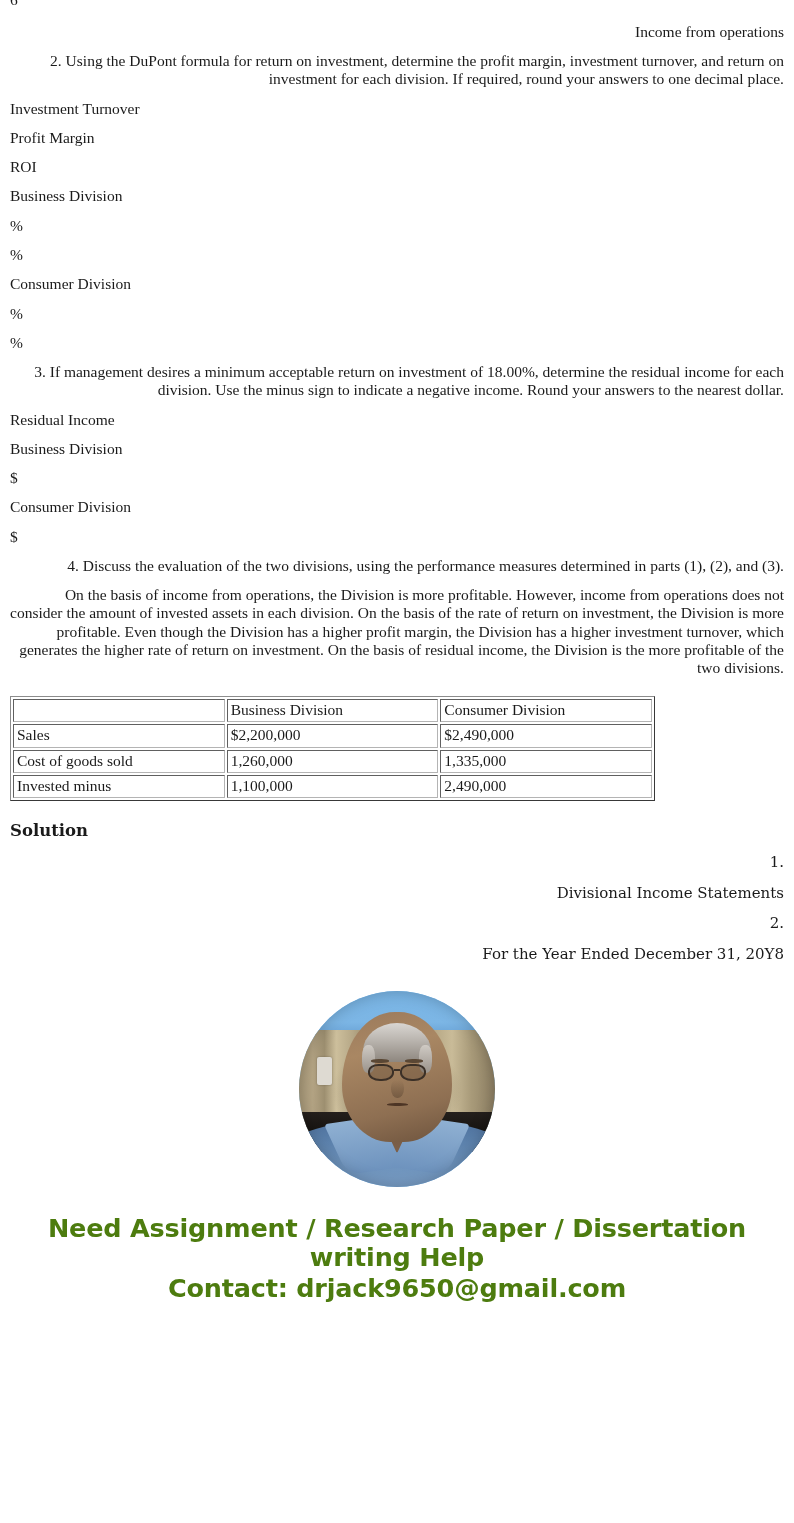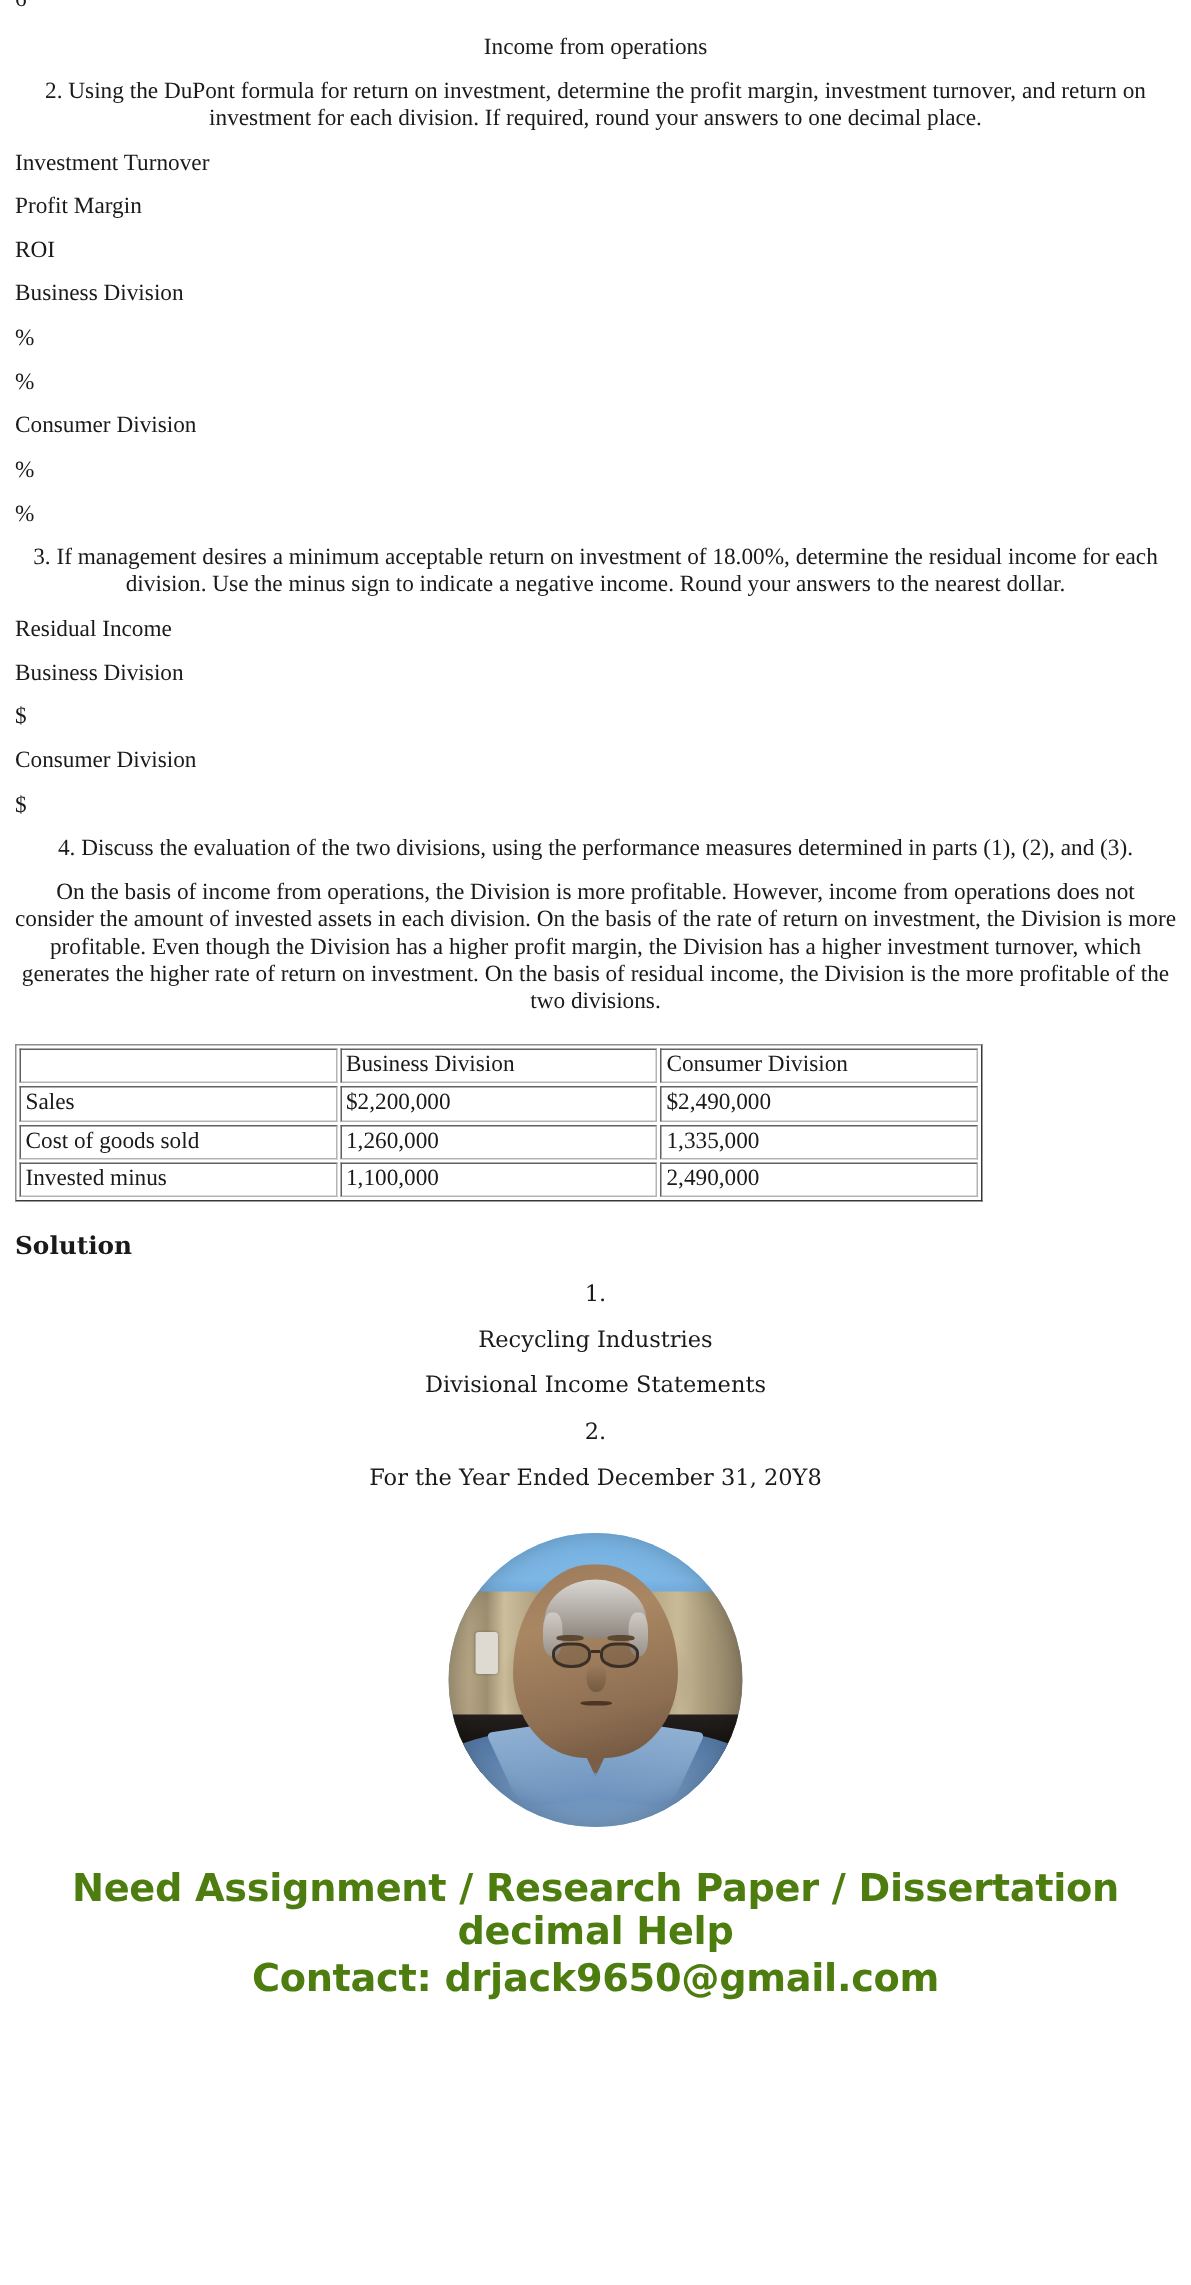--- a/index.html
+++ b/index.html
@@ -36,21 +36,21 @@
   .clipped-top span {
     position: absolute;
     top: -9px;
     left: 0;
   }
 
   p.para {
     margin: 0 0 0 0;
     padding: 11px 0 0 0;
     line-height: 1.175;
-    text-align: center;
+    text-align: right;
   }
 
   p.para:first-of-type { padding-top: 14px; }
 
   p.label {
     margin: 0;
     padding: 11px 0 0 0;
   }
 
   
@@ -354,21 +354,20 @@
         <td class="col-label">Invested minus</td>
         <td class="col-biz">1,100,000</td>
         <td class="col-cons">2,490,000</td>
       </tr>
     </tbody>
   </table>
 
   <div class="solution-block">
     <h3 class="solution-heading">Solution</h3>
     <p class="para">1.</p>
-    <p class="para">Recycling Industries</p>
     <p class="para">Divisional Income Statements</p>
     <p class="para">2.</p>
     <p class="para">For the Year Ended December 31, 20Y8</p>
   </div>
 
   <div class="avatar-wrap">
     <div class="avatar">
       <div class="av-sky"></div>
       <div class="av-wall"></div>
       <div class="av-wall-shade"></div>
@@ -392,20 +391,20 @@
         <div class="av-nose"></div>
         <div class="av-mouth"></div>
       </div>
       <div class="av-vignette"></div>
     </div>
   </div>
 
   <div class="promo">
     <div class="promo-line-1">
       <span>Need Assignment / Research Paper / Dissertation</span><br>
-      <span>decimal Help</span>
+      <span>writing Help</span>
     </div>
     <div class="promo-line-2">Contact: drjack9650@gmail.com</div>
   </div>
 
   <div class="bottom-pad"></div>
 
 </div>
 
 </body></html>

